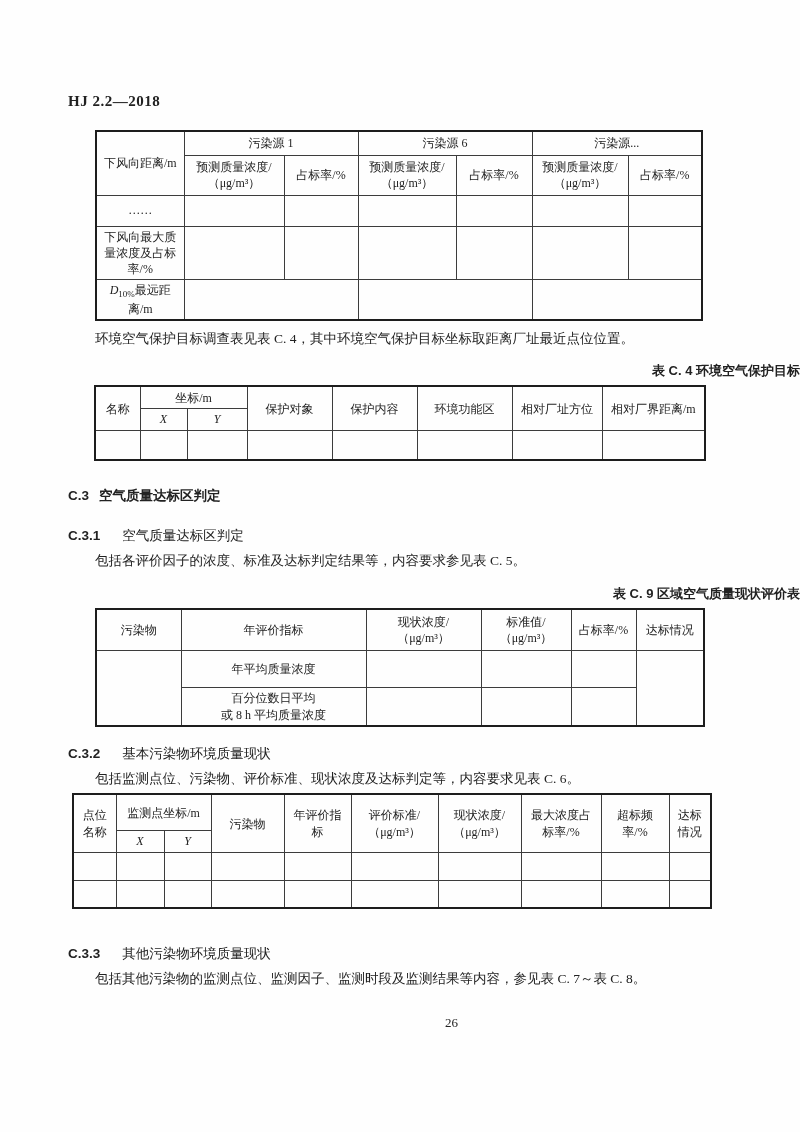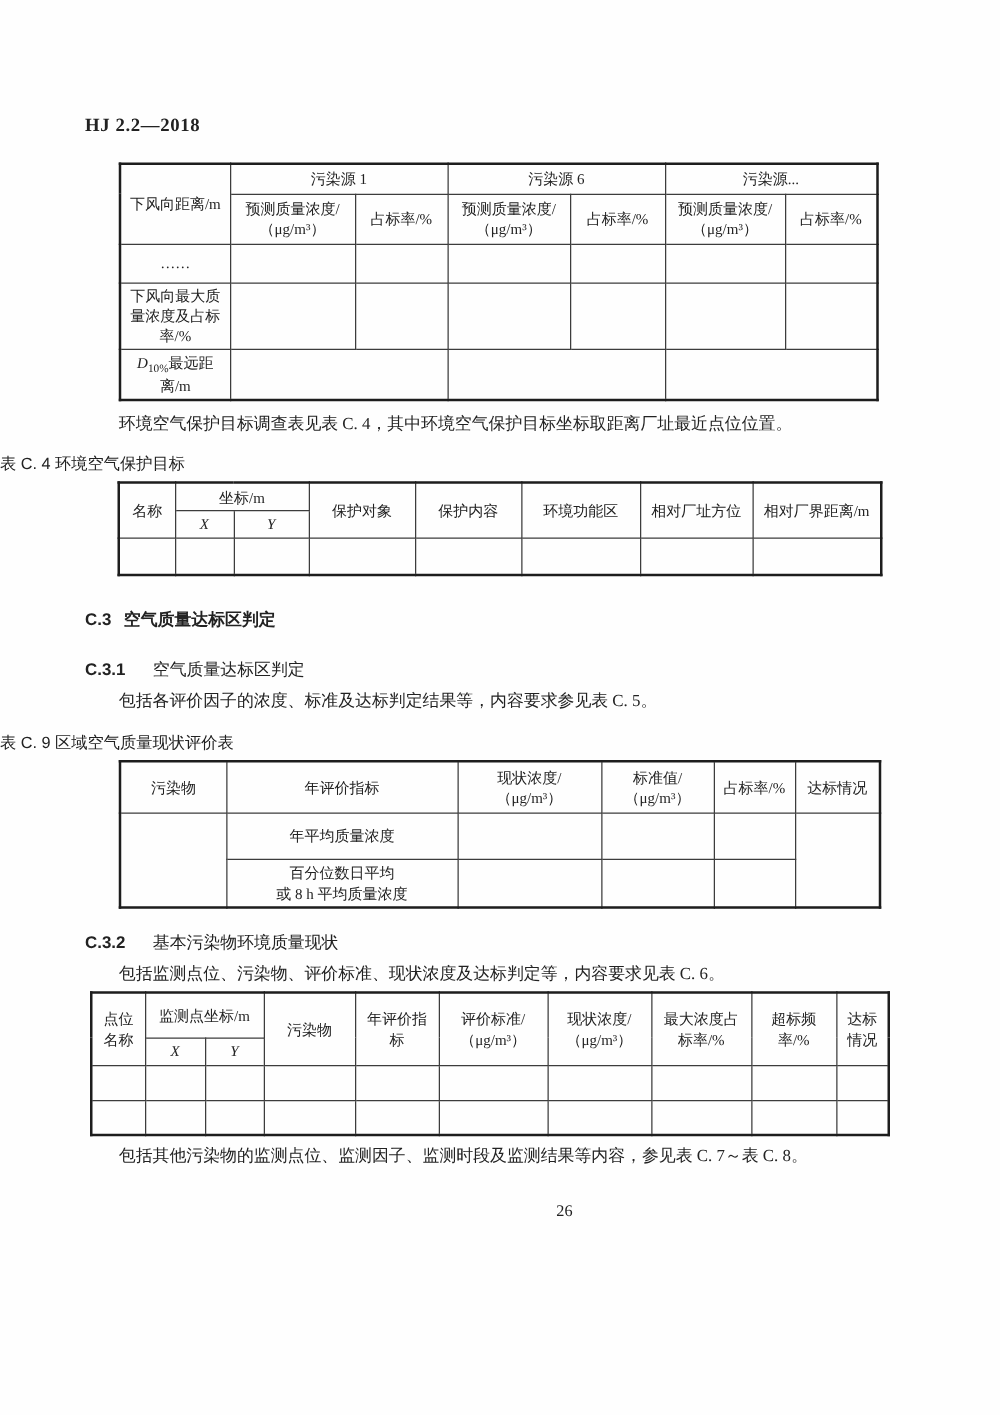--- a/index.html
+++ b/index.html
@@ -8,21 +8,21 @@
     outline:1px solid #cfcfcf;position:relative;overflow:hidden;
     font-family:"Liberation Serif","DejaVu Serif",serif;color:#222;
   }
   .doc-code{margin:93px 0 0 68px;font-size:15px;font-weight:bold;letter-spacing:.5px;}
   .heading{margin-left:68px;font-size:13.5px;}
   .heading .num{font-family:"Liberation Sans","DejaVu Sans",sans-serif;font-weight:bold;margin-right:10px;}
   .heading.lvl1 .title{font-family:"Liberation Sans","DejaVu Sans",sans-serif;font-weight:bold;}
   .heading.lvl2 .num{margin-right:22px;}
   .heading.lvl2 .title{font-weight:normal;}
   .para{margin:8px 70px 0 68px;font-size:13.5px;line-height:1.45;text-indent:2em;}
-  .caption{margin-top:14px;text-align:left;font-size:13px;font-weight:normal;
+  .caption{margin-top:14px;text-align:right;font-size:13px;font-weight:bold;
            font-family:"Liberation Sans","DejaVu Sans",sans-serif;}
   table.tbl{border-collapse:collapse;table-layout:fixed;border:2px solid #1d1d1d;}
   table.tbl td{border:1px solid #3c3c3c;font-size:12px;text-align:center;vertical-align:middle;
                padding:2px 5px;line-height:1.35;overflow:hidden;}
   table.tbl td sub{font-size:9px;}
   .t-pred{margin:20px 0 0 95px;width:606px;}
   .t-c4{margin:5px 0 0 94px;width:610px;}
   .t-c5{margin:5px 0 0 95px;width:608px;}
   .t-c6{margin:5px 0 0 72px;width:638px;}
   .mt26{margin-top:26px;} .mt18{margin-top:18px;} .mt10{margin-top:22px;}
@@ -232,17 +232,20 @@
           <td></td>
           <td></td>
           <td></td>
           <td></td>
           <td></td>
           <td></td>
     </tr>
   </tbody>
     </table>
 
+  <div class="heading lvl2 mt36">
+    <span class="num">C.3.3</span><span class="title">其他污染物环境质量现状</span>
+  </div>
   <div class="para mt6">包括其他污染物的监测点位、监测因子、监测时段及监测结果等内容，参见表 C. 7～表 C. 8。</div>
 
   <div class="page-number">26</div>
 
 </div>
 
 </body></html>

